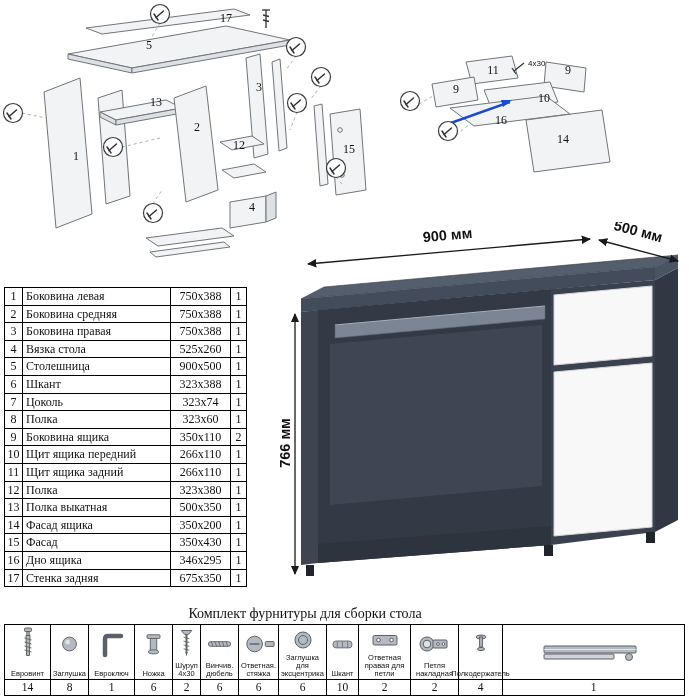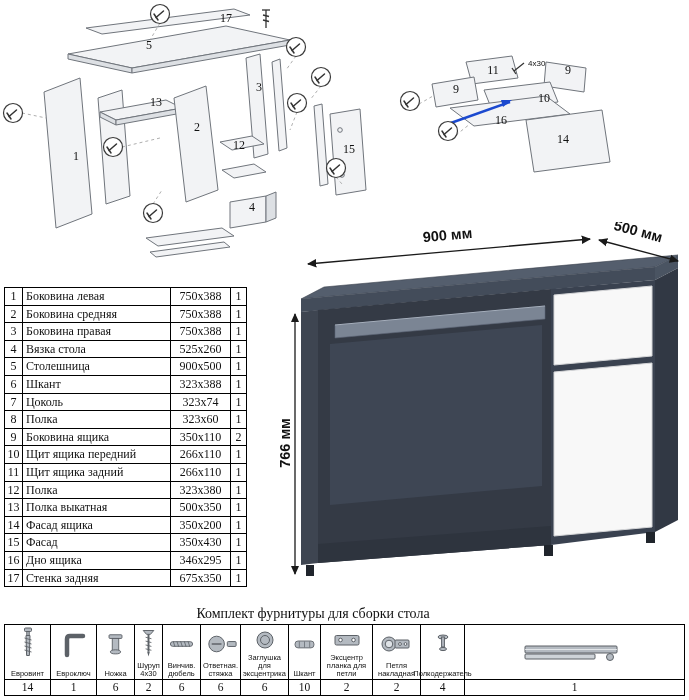--- a/index.html
+++ b/index.html
@@ -19,21 +19,21 @@
   
   #parts-table { position:absolute; left:4px; top:287px; border-collapse:collapse; background:#fff; }
   #parts-table td { border:1px solid #000; font-size:12px; line-height:16.6px; padding:0 3px; white-space:nowrap; }
   #parts-table td.c-num  { width:18px; text-align:center; padding:0 1px; }
   #parts-table td.c-name { width:148px; }
   #parts-table td.c-size { width:60px; text-align:center; }
   #parts-table td.c-qty  { width:16px; text-align:center; padding:0 1px; }
   
   #desk { position:absolute; left:280px; top:222px; }
   
-  #hw-title { position:absolute; left:0; top:606px; width:610px; text-align:center; font-size:14px;margin-left:8px; }
+  #hw-title { position:absolute; left:0; top:606px; width:610px; text-align:center; font-size:14px; }
   #hardware { position:absolute; left:4px; top:624px; width:681px; height:72px; display:flex; border:1px solid #000; background:#fff; }
   .hw-cell { display:flex; flex-direction:column; border-right:1px solid #000; flex:0 0 auto;justify-content:center; }
   .hw-cell.last { border-right:none; flex:1 1 auto; }
   .hw-icon { flex:1; display:flex; align-items:center; justify-content:center; overflow:hidden; }
   .hw-name { font-family:"Liberation Sans", sans-serif; font-size:7.5px; line-height:8px; text-align:center;
              padding:0 1px 1px; min-height:17px; display:flex; align-items:flex-end; justify-content:center; }
   .hw-qty { border-top:1px solid #000; height:16px; line-height:15px; text-align:center; font-size:11.5px; }
   .ico { stroke:#5c6167; fill:#b4bac1; stroke-width:1; }
   .ico .nf { fill:none; }
 </style>
@@ -307,20 +307,30 @@
           <rect x="16.5" y="2" width="7" height="3.5" rx="1"></rect>
           <rect x="18.8" y="5.5" width="2.4" height="4"></rect>
           <path d="M18,9.5 h4 l-0.6,20 h-2.8 z"></path>
           <path class="nf" d="M16.5,12 l7,2 M16.5,16 l7,2 M16.5,20 l7,2 M16.5,24 l7,2" stroke-width="0.9"></path>
         </svg>
       </div>
       <div class="hw-name">Евровинт</div>
       <div class="hw-qty">14</div>
     </div>
 
+    <div class="hw-cell" style="width:38px">
+      <div class="hw-icon">
+        <svg class="ico" width="40" height="36" viewBox="0 0 40 36">
+          <circle cx="20" cy="18" r="7.5"></circle>
+          <circle cx="18" cy="16" r="2.5" fill="#dfe3e7" stroke="none"></circle>
+        </svg>
+      </div>
+      <div class="hw-name">Заглушка</div>
+      <div class="hw-qty">8</div>
+    </div>
 
     <div class="hw-cell" style="width:46px">
       <div class="hw-icon">
         <svg class="ico" width="40" height="36" viewBox="0 0 40 36">
           <path class="nf" d="M13,29 L13,13 Q13,10 16,10 L29,10" stroke-width="4.5" stroke-linecap="round"></path>
         </svg>
       </div>
       <div class="hw-name">Евроключ</div>
       <div class="hw-qty">1</div>
     </div>
@@ -398,21 +408,21 @@
     </div>
 
     <div class="hw-cell" style="width:52px">
       <div class="hw-icon">
         <svg class="ico" width="44" height="36" viewBox="0 0 44 36">
           <rect x="10" y="13.5" width="24" height="9.5" rx="1.5"></rect>
           <circle cx="15.5" cy="18" r="1.8" fill="#fff"></circle>
           <circle cx="28.5" cy="18" r="1.8" fill="#fff"></circle>
         </svg>
       </div>
-      <div class="hw-name">Эксцентр планка для петли</div>
+      <div class="hw-name">Ответная правая для петли</div>
       <div class="hw-qty">2</div>
     </div>
 
     <div class="hw-cell" style="width:48px">
       <div class="hw-icon">
         <svg class="ico" width="44" height="36" viewBox="0 0 44 36">
           <circle cx="14" cy="18" r="7"></circle>
           <circle cx="14" cy="18" r="3.8" fill="#dfe3e7"></circle>
           <rect x="20" y="14" width="14" height="8" rx="1"></rect>
           <circle cx="25" cy="18" r="1.4" fill="#fff"></circle>

